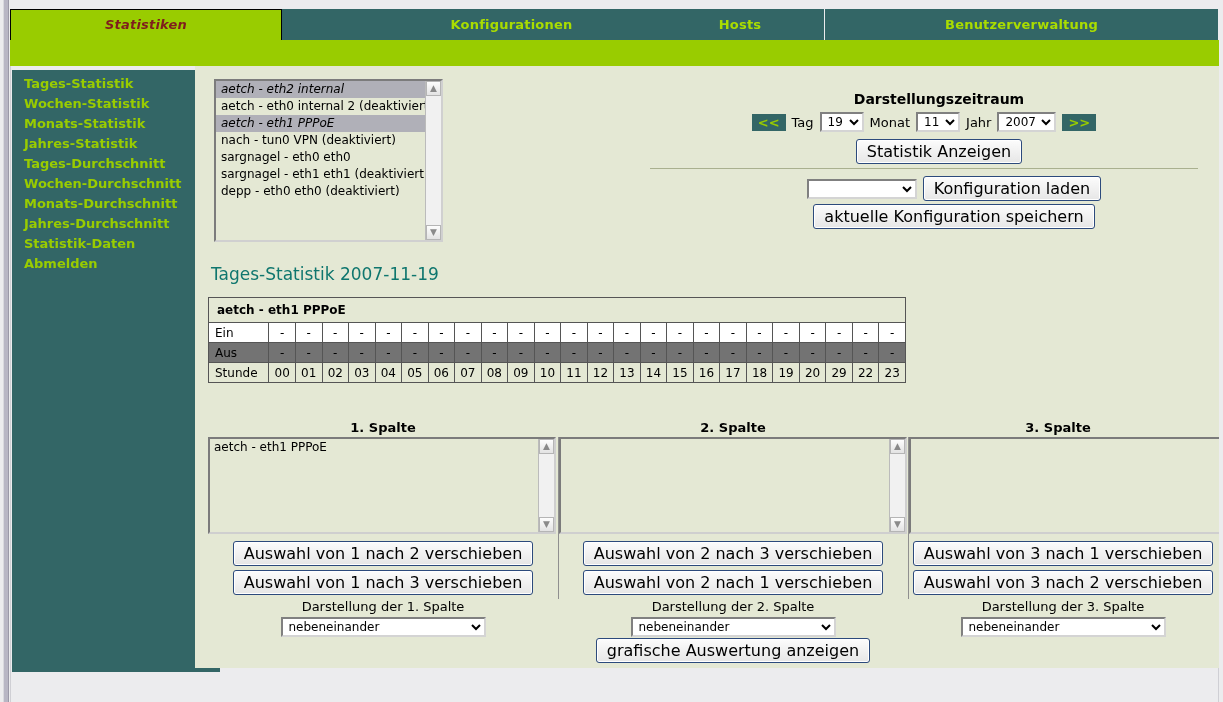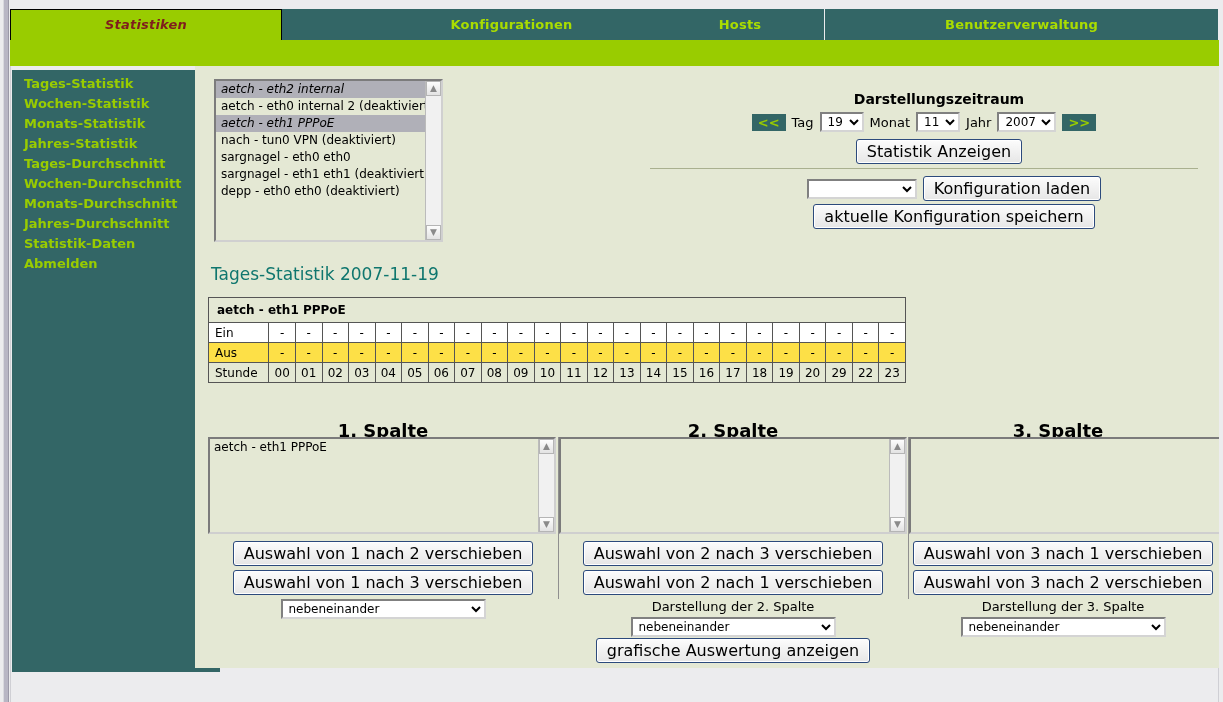--- a/index.html
+++ b/index.html
@@ -301,35 +301,35 @@
     border-left: none;
     border-right: none;
     border-top: none;
   }
   .stat-table td.rowlabel {
     text-align: left;
     padding-left: 6px;
     width: 54px;
   }
   .row-ein td { background: #ffffff; }
-  .row-aus td { background: #fde047; }
+  .row-aus td { background: #737373; }
   .row-stunde td { background: #e4e8d4; }
   .hr-cell { width: 26px; }
 
   
   .spalten-headers {
     position: absolute;
     left: 0; top: 354px;
     width: 1024px;
     height: 18px;
   }
   .sp-head {
     position: absolute;
     top: 0;
-    font-size: 18px;
+    font-size: 13px;
     font-weight: bold;
     color: #000;
     text-align: center;
   }
   #sphead-0 { left: 13px;  width: 350px; }
   #sphead-1 { left: 363px; width: 350px; }
   #sphead-2 { left: 713px; width: 300px; }
 
   .sp-divider {
     position: absolute;
@@ -617,20 +617,21 @@
       </div>
     </div>
 
     <div class="sp-box" id="spbox-2">
       <div class="iface-scroll"></div>
     </div>
 
     <div class="sp-btns" id="spbtns-0">
       <button class="win">Auswahl von 1 nach 2 verschieben</button>
       <button class="win">Auswahl von 1 nach 3 verschieben</button>
+      <div class="sp-lbl">Darstellung der 1. Spalte</div>
       <select class="win sp-sel"><option>nebeneinander</option></select>
     </div>
 
     <div class="sp-btns" id="spbtns-1">
       <button class="win">Auswahl von 2 nach 3 verschieben</button>
       <button class="win">Auswahl von 2 nach 1 verschieben</button>
       <div class="sp-lbl">Darstellung der 2. Spalte</div>
       <select class="win sp-sel"><option>nebeneinander</option></select>
     </div>
 

